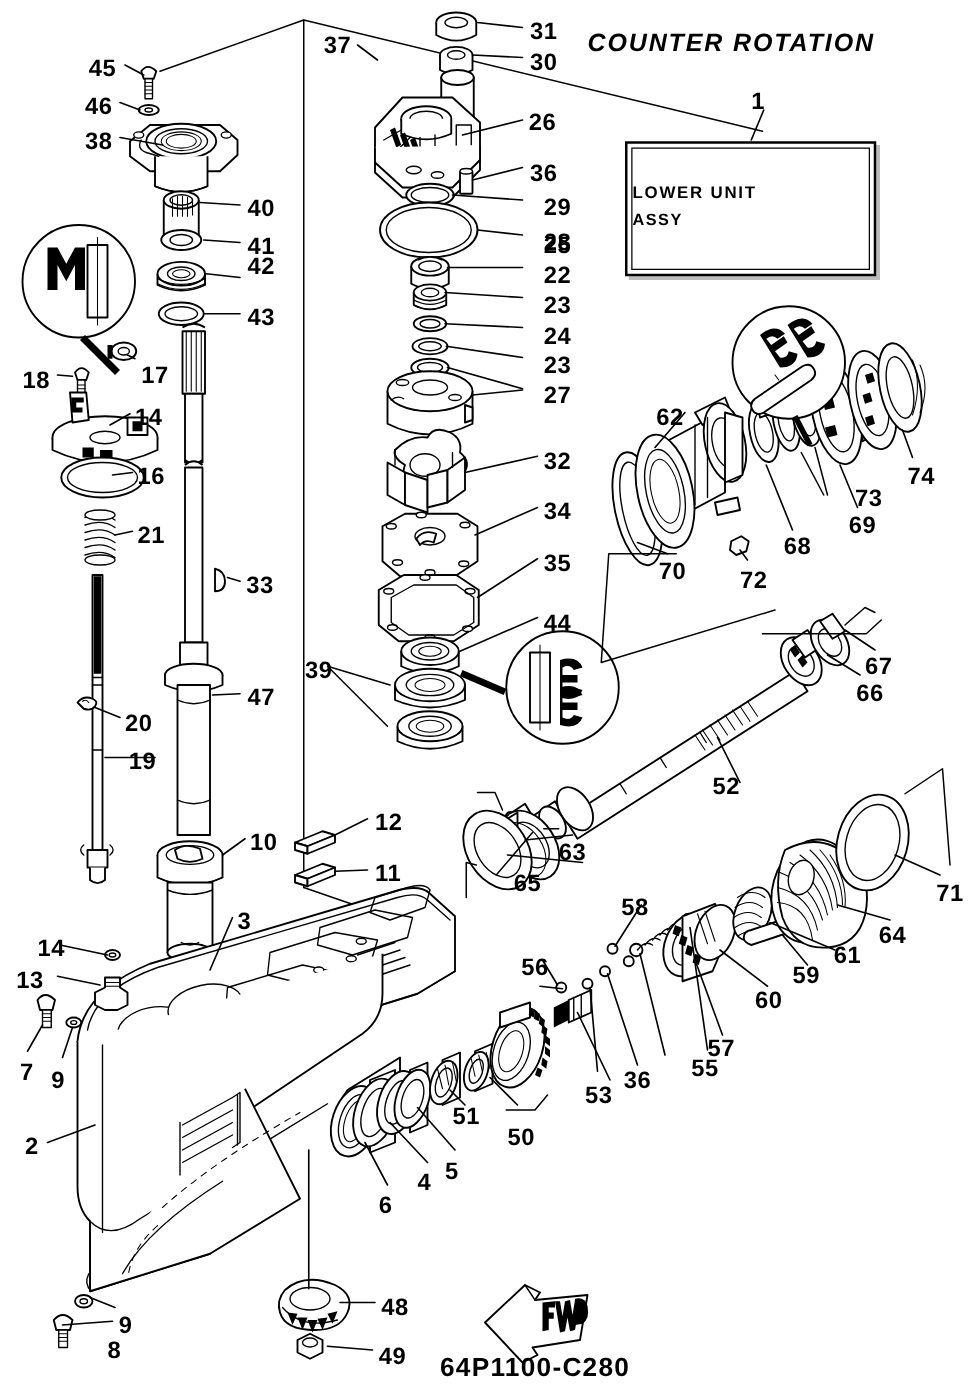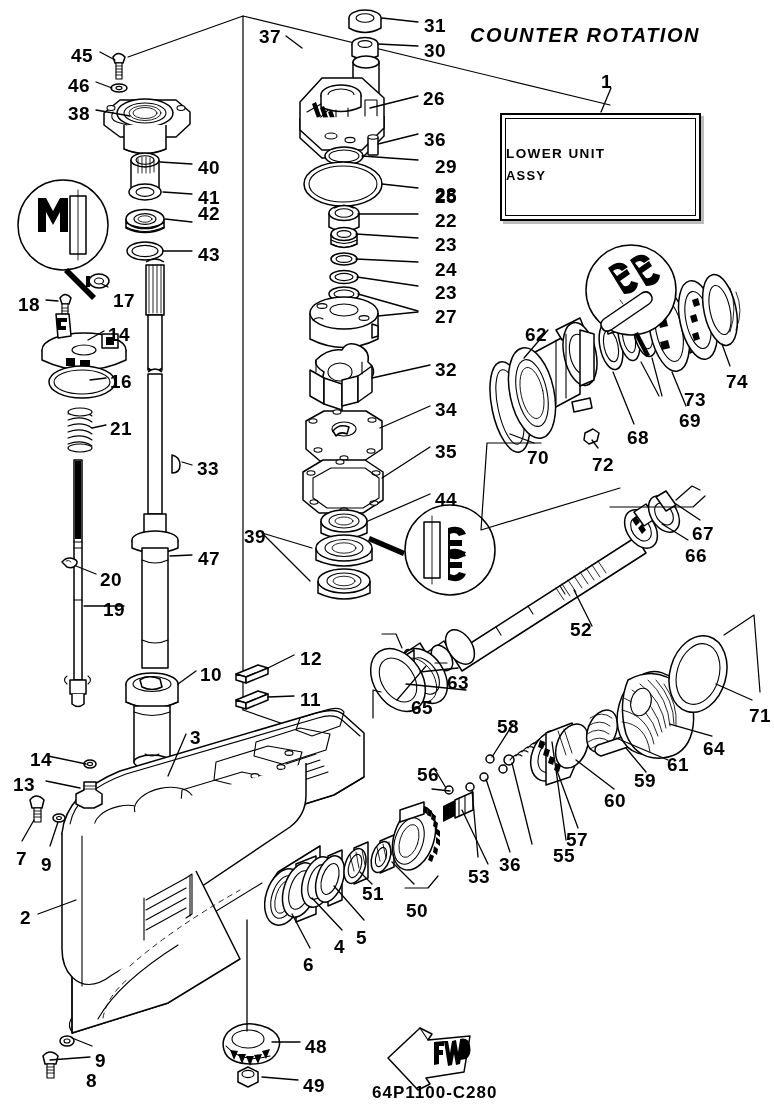--- a/index.html
+++ b/index.html
@@ -19,22 +19,22 @@
            border:2px solid #000;box-sizing:border-box;background:#fff;
            box-shadow:3px 3px 0 #bcbcbc;}
   #assybox .inner{position:absolute;left:3px;top:3px;right:3px;bottom:3px;
            border:1px solid #000;box-sizing:border-box;
            display:flex;flex-direction:column;align-items:flex-start;justify-content:center;}
   #assybox .l1{font-size:13.5px;font-weight:bold;letter-spacing:1.4px;margin-bottom:7px;}
   #assybox .l2{font-size:13px;font-weight:bold;letter-spacing:1.2px;margin-bottom:6px;}
   #assybox .l3{font-size:11px;font-weight:bold;line-height:1.22;text-align:center;}
   #assybox .l3 .r{display:block;text-align:right;padding-right:4px;}
 
-  #footer{position:absolute;left:352px;top:1083px;font-size:17px;font-weight:bold;
-          letter-spacing:1px;margin-left:20px;}
+  #footer{position:absolute;left:352px;top:1083px;font-size:21px;font-weight:bold;
+          letter-spacing:1px;}
 </style>
 </head>
 <body>
 
 <div id="page">
 
   <svg id="art" viewBox="0 0 774 1111">
     <defs>
       <style>
         .s{fill:none;stroke:#000;stroke-width:1.5;stroke-linecap:round;stroke-linejoin:round;}

